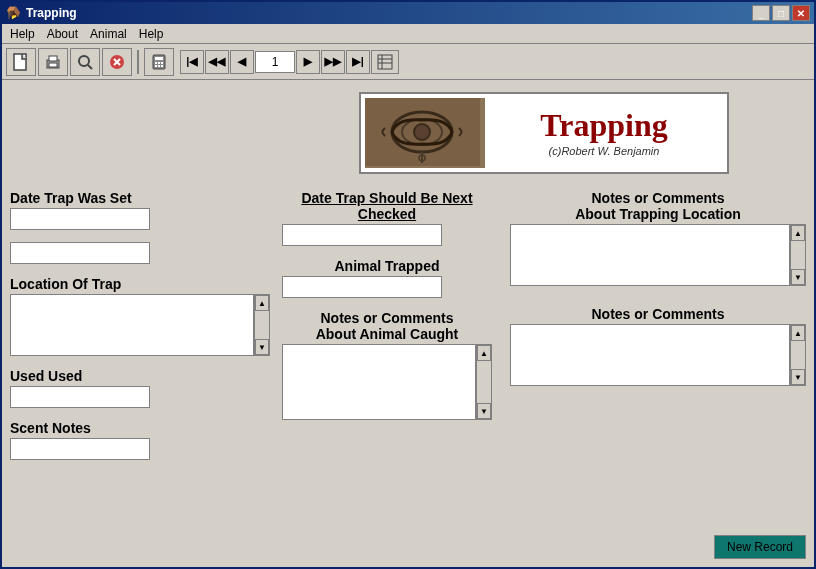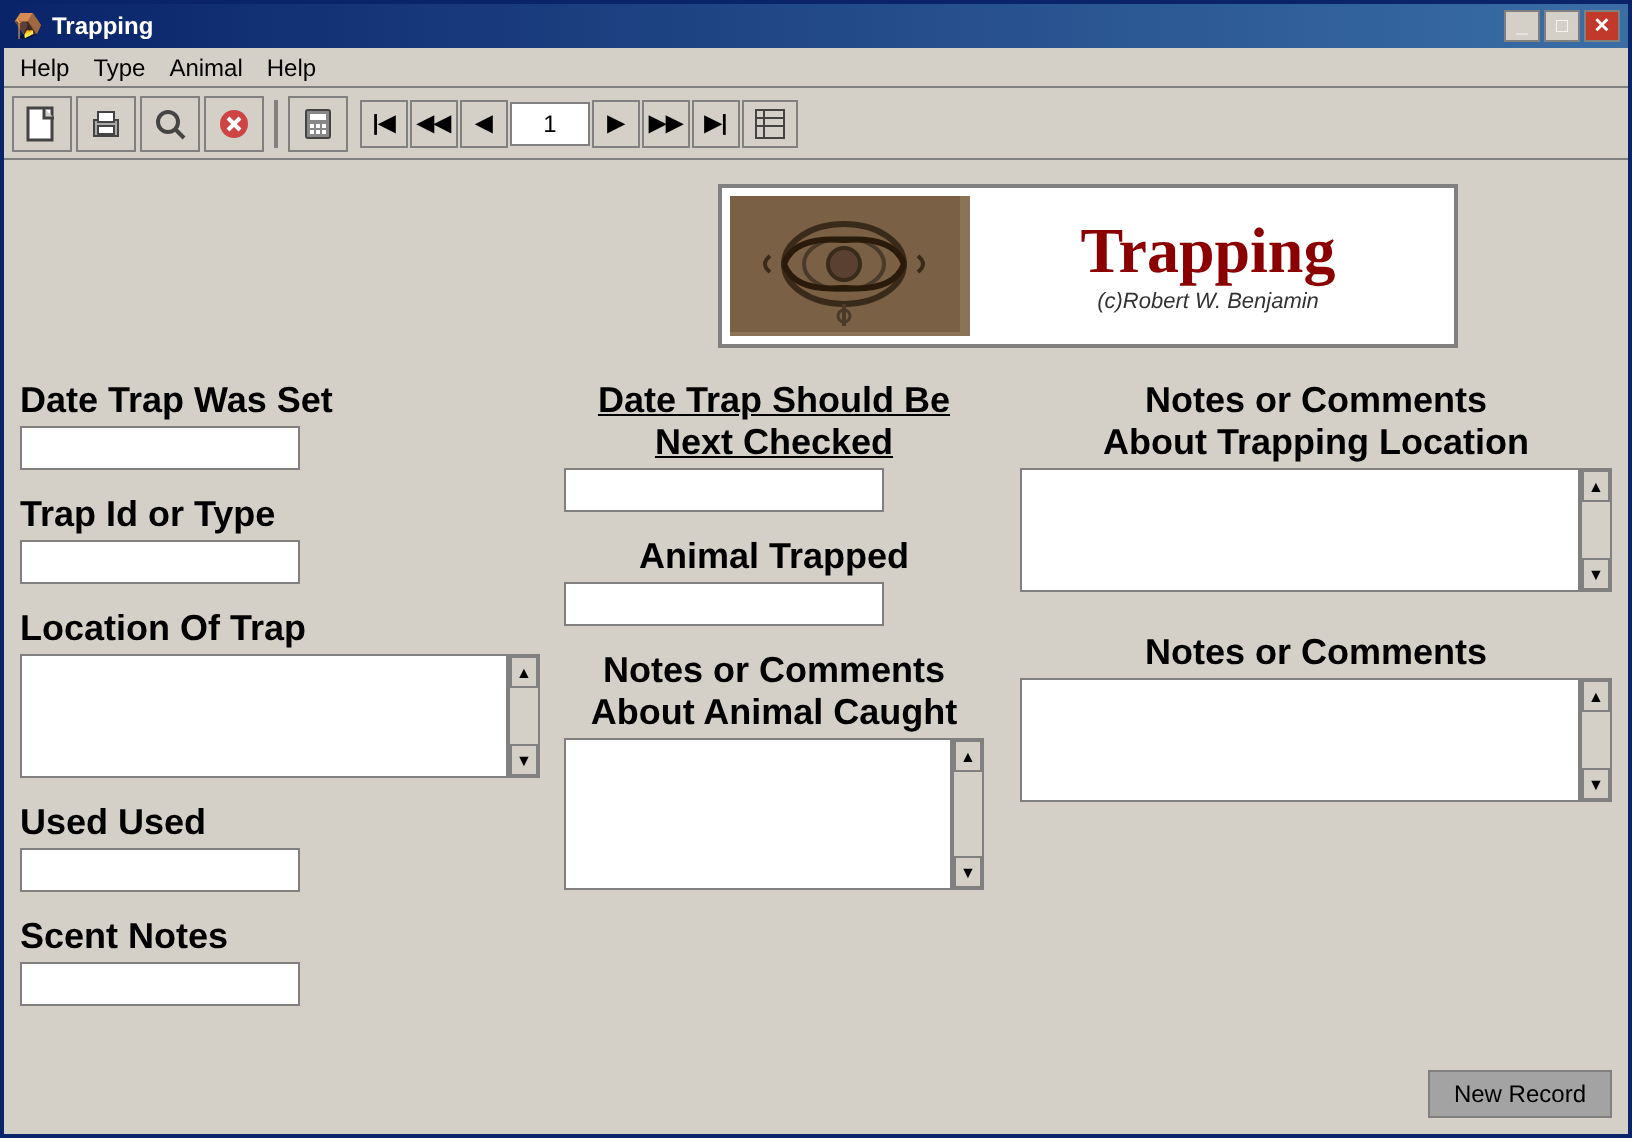--- a/index.html
+++ b/index.html
@@ -240,21 +240,21 @@
       left: 500px;
       top: 0;
       right: 0;
     }
 
     .field-group {
       margin-bottom: 12px;
     }
 
     .field-label {
-      font-size: 18px;
+      font-size: 14px;
       font-weight: bold;
       color: #000;
       margin-bottom: 2px;
       display: block;
     }
 
     .field-input {
       width: 140px;
       height: 22px;
       border: 1px solid #808080;
@@ -262,21 +262,21 @@
       padding: 1px 3px;
       font-size: 12px;
     }
 
     
     .new-record-btn {
       position: absolute;
       bottom: 8px;
       right: 8px;
       padding: 4px 12px;
-      background: #a3a3a3;
+      background: #0f766e;
       border: 1px solid #808080;
       font-size: 12px;
       cursor: pointer;
     }
 
     
     .scrollable-textarea-wrapper {
       position: relative;
       display: flex;
     }
@@ -336,21 +336,21 @@
     <span class="title-bar-text">Trapping</span>
     <div class="title-bar-buttons">
       <div class="title-bar-btn">_</div>
       <div class="title-bar-btn">□</div>
       <div class="title-bar-btn close">✕</div>
     </div>
   </div>
 
   <div class="menu-bar">
     <div class="menu-item">Help</div>
-    <div class="menu-item">Type</div>
+    <div class="menu-item">About</div>
     <div class="menu-item">Animal</div>
     <div class="menu-item">Help</div>
   </div>
 
   <div class="toolbar">
     <div class="toolbar-btn" title="New">
       <svg width="20" height="20" viewBox="0 0 20 20">
           <rect x="3" y="2" width="12" height="16" fill="white" stroke="#444" stroke-width="1.5"></rect>
           <polyline points="11,2 11,7 16,7" fill="#d4d0c8" stroke="#444" stroke-width="1.5"></polyline>
         </svg>
@@ -440,21 +440,20 @@
     <div class="form-area">
 
       <div class="left-col">
 
         <div class="field-group">
           <label class="field-label">Date Trap Was Set</label>
           <input type="text" class="field-input" style="">
         </div>
 
         <div class="field-group">
-          <label class="field-label">Trap Id or Type</label>
           <input type="text" class="field-input" style="">
         </div>
 
         <div class="field-group">
           <label class="field-label">Location Of Trap</label>
           <div class="scrollable-textarea-wrapper">
             <textarea rows="4" style="width: 140px;"></textarea>
             <div class="v-scrollbar">
               <div class="sb-up">▲</div>
               <div class="sb-track"></div>

